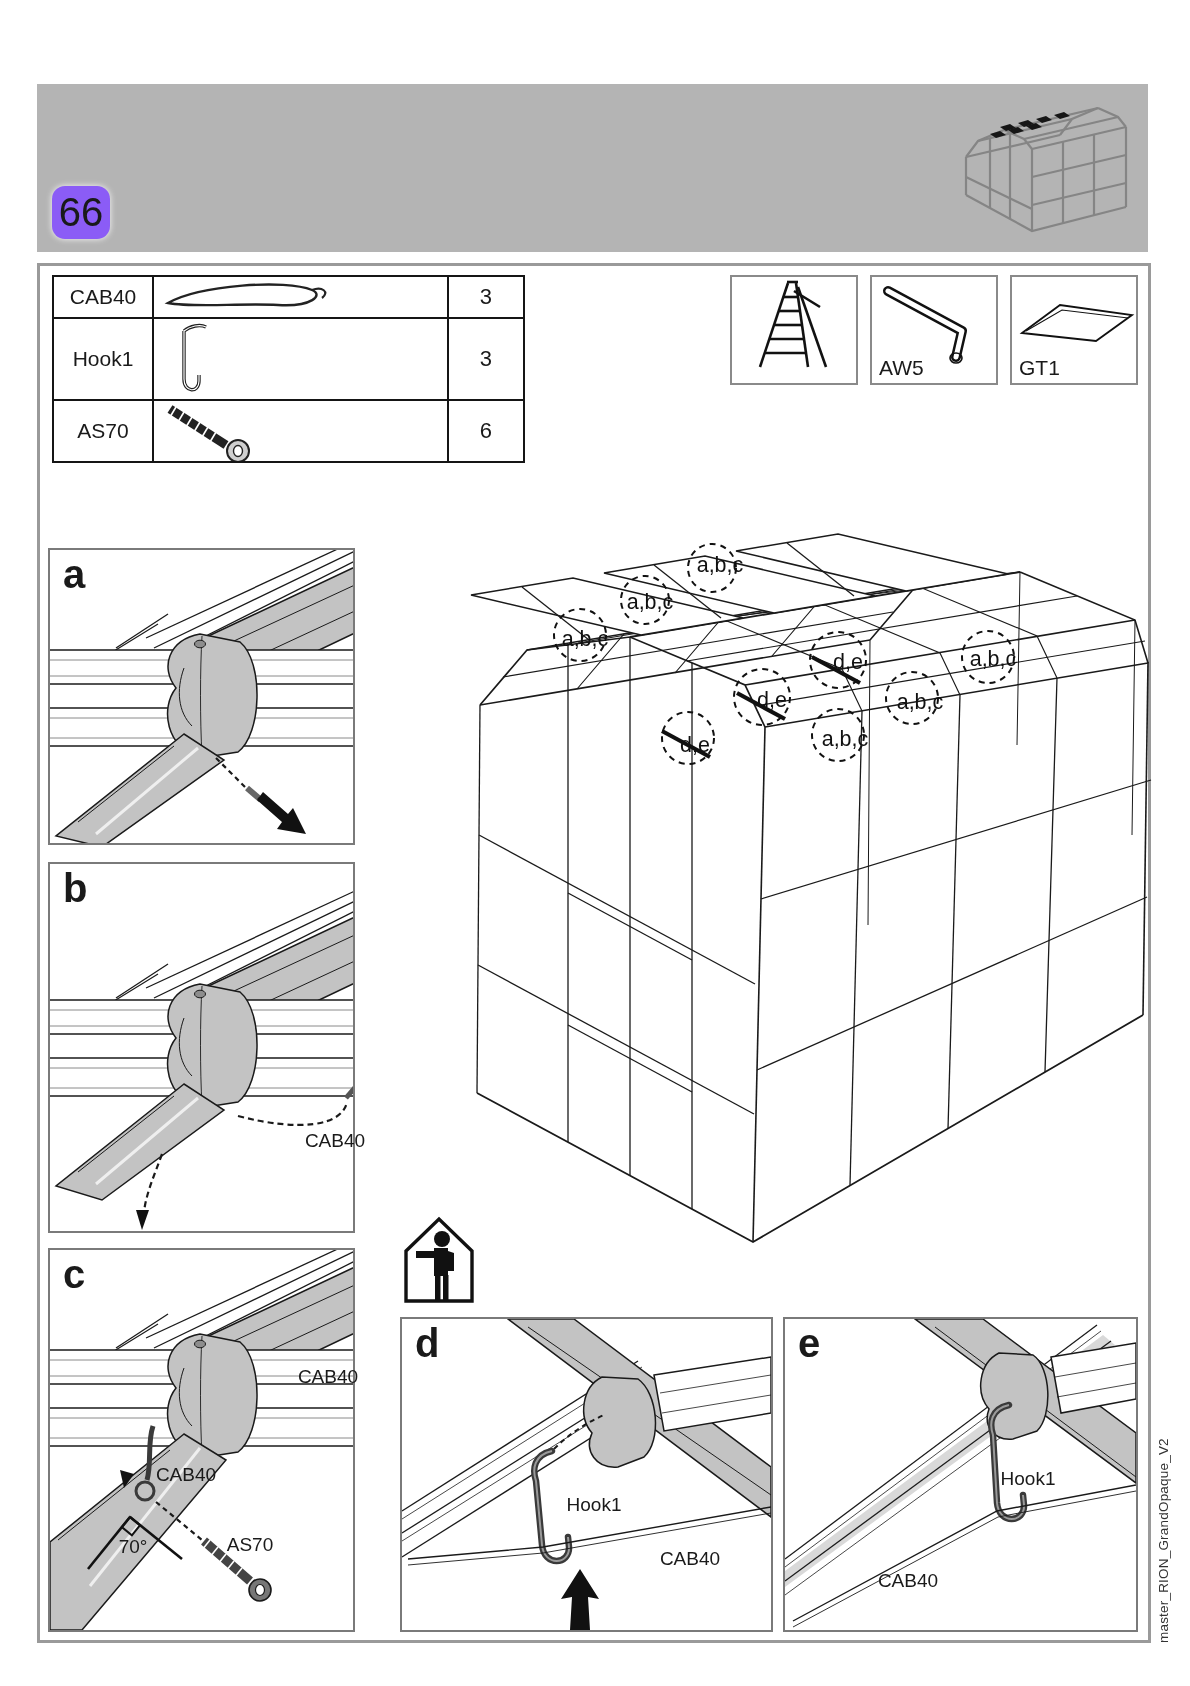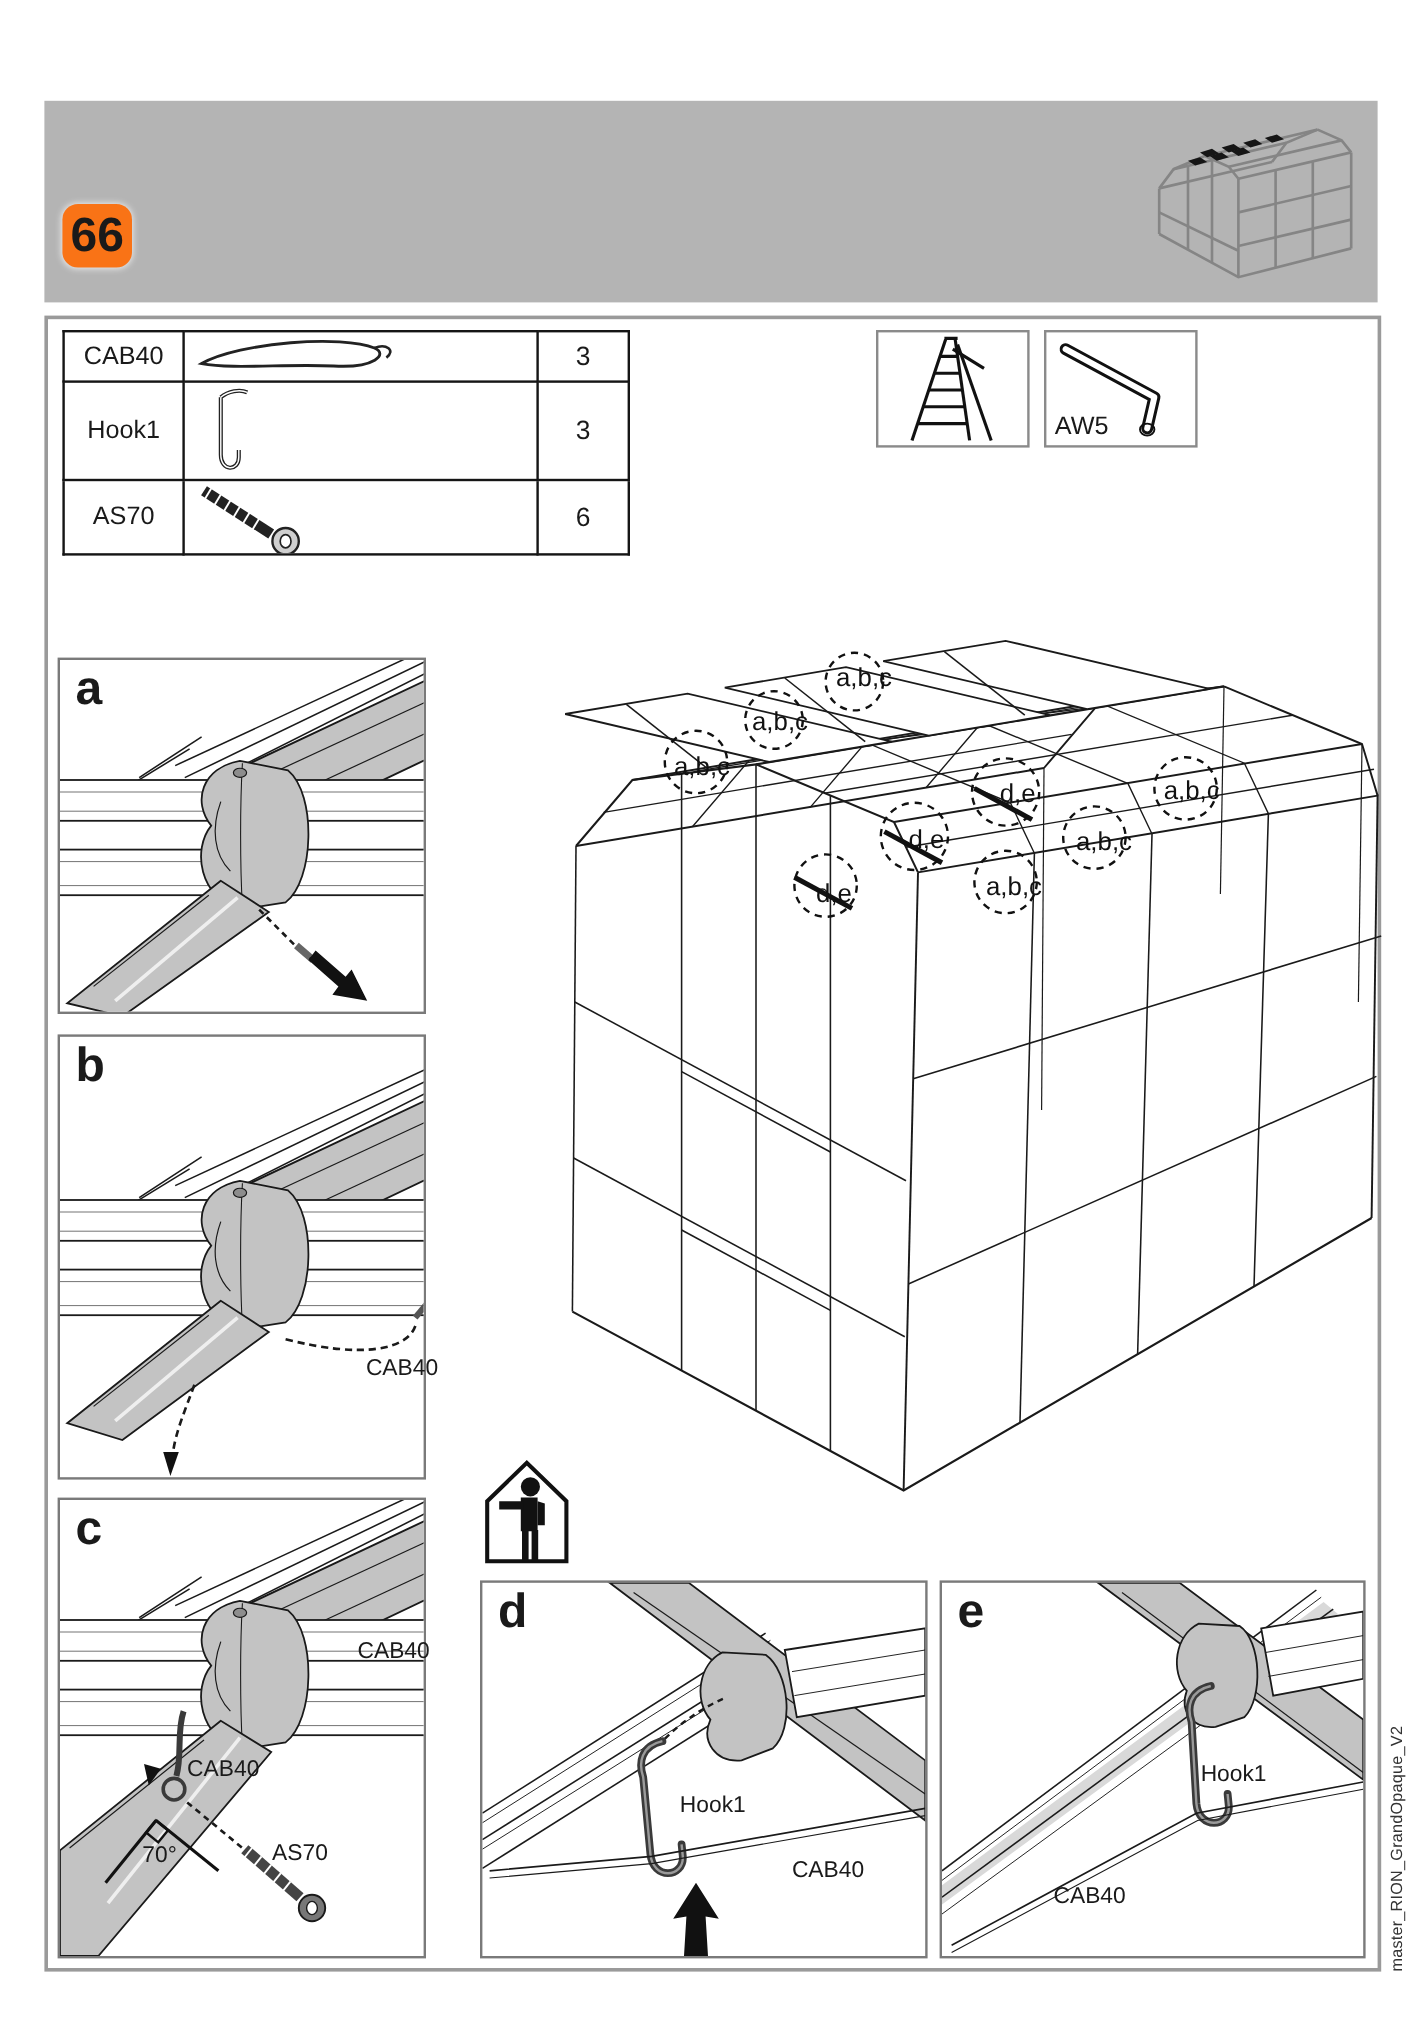--- a/index.html
+++ b/index.html
@@ -1,33 +1,33 @@
 <!DOCTYPE html>
 <html><head>
 <meta charset="utf-8">
 <style>
   html,body{margin:0;padding:0;background:#fff;}
   .page{position:relative;width:1190px;height:1686px;background:#fff;
         font-family:"Liberation Sans",sans-serif;color:#1a1a1a;overflow:hidden;}
   .abs{position:absolute;}
   .band{left:37px;top:84px;width:1111px;height:168px;background:#b4b4b4;}
-  .badge{left:52px;top:170px;width:58px;height:53px;background:#f97316;border-radius:13px;
+  .badge{left:52px;top:186px;width:58px;height:53px;background:#8b5cf6;border-radius:13px;
          display:flex;align-items:center;justify-content:center;
-         font-size:40px;font-weight:700;box-shadow:0 0 6px rgba(255,255,255,.9);}
+         font-size:40px;font-weight:400;box-shadow:0 0 6px rgba(255,255,255,.9);}
   .frame{left:37px;top:263px;width:1114px;height:1380px;border:3px solid #9a9a9a;box-sizing:border-box;background:#fff;}
   
   .ptable{left:52px;top:275px;width:473px;border-collapse:collapse;}
   .ptable td,.ptable th{border:2px solid #151515;background:#fff;padding:0;}
   .c-item{width:100px;text-align:center;font-size:21px;}
   .c-pic{width:293px;}
   .c-qty{width:78px;text-align:center;font-size:22px;}
   .ptable th{font-size:21px;font-weight:700;height:38px;}
   .rowh1{height:41px;} .rowh2{height:82px;} .rowh3{height:61px;}
   
-  .tool{top:275px;height:98px;width:128px;border:2px solid #8a8a8a;box-sizing:border-box;background:#fff;}
+  .tool{top:275px;height:110px;width:128px;border:2px solid #8a8a8a;box-sizing:border-box;background:#fff;}
   .tool .tlabel{position:absolute;left:7px;bottom:3px;font-size:21px;}
   
   .panel{border:2px solid #7a7a7a;box-sizing:border-box;background:#fff;overflow:visible;}
   .panel-letter{position:absolute;left:13px;top:4px;font-size:40px;font-weight:700;line-height:1;}
   .callout{position:absolute;transform:translate(-50%,-50%);font-size:19px;white-space:nowrap;}
   .ov-label{position:absolute;transform:translate(-50%,-50%);font-size:21.5px;white-space:nowrap;color:#111;margin-top:32px;}
   .vtext{left:1156px;top:1643px;transform:rotate(-90deg);transform-origin:0 0;
          width:250px;font-size:13.5px;color:#333;letter-spacing:.2px;}
   svg{display:block;}
 </style>
@@ -162,20 +162,27 @@
     </svg>
   </div>
   <div class="abs tool" style="left:870px">
     <svg class="abs" style="left:0;top:0" width="124" height="94" viewBox="0 0 124 94">
       <path d="M16,14 L90,54 L84,80" stroke="#111" stroke-width="10" fill="none" stroke-linecap="round" stroke-linejoin="round"></path>
       <path d="M16,14 L90,54 L84,80" stroke="#fff" stroke-width="5" fill="none" stroke-linecap="round" stroke-linejoin="round"></path>
       <ellipse cx="84" cy="81" rx="6" ry="5" fill="none" stroke="#111" stroke-width="1.6"></ellipse>
     </svg>
     <span class="tlabel">AW5</span>
   </div>
+  <div class="abs tool" style="left:1010px">
+    <svg class="abs" style="left:0;top:0" width="124" height="94" viewBox="0 0 124 94">
+      <path d="M10,56 L48,28 L120,38 L84,64 Z" fill="#fff" stroke="#111" stroke-width="1.8"></path>
+      <path d="M14,54 L50,33 L116,41" fill="none" stroke="#111" stroke-width="1.1"></path>
+    </svg>
+    <span class="tlabel">GT1</span>
+  </div>
 
   <svg class="abs" style="left:440px;top:505px" width="715" height="745" viewBox="0 0 715 745">
     <g stroke="#1a1a1a" fill="none" stroke-width="1.3">
 
       <path d="M37,588 L313,737 L703,510" stroke-width="1.8"></path>
       <path d="M40,200 L37,588"></path>
         <path d="M325,222 L313,737" stroke-width="1.6"></path>
       <path d="M708,157 L703,510" stroke-width="1.6"></path>
       <path d="M422,206 L410,680"></path>
         <path d="M520,190 L508,624"></path>

